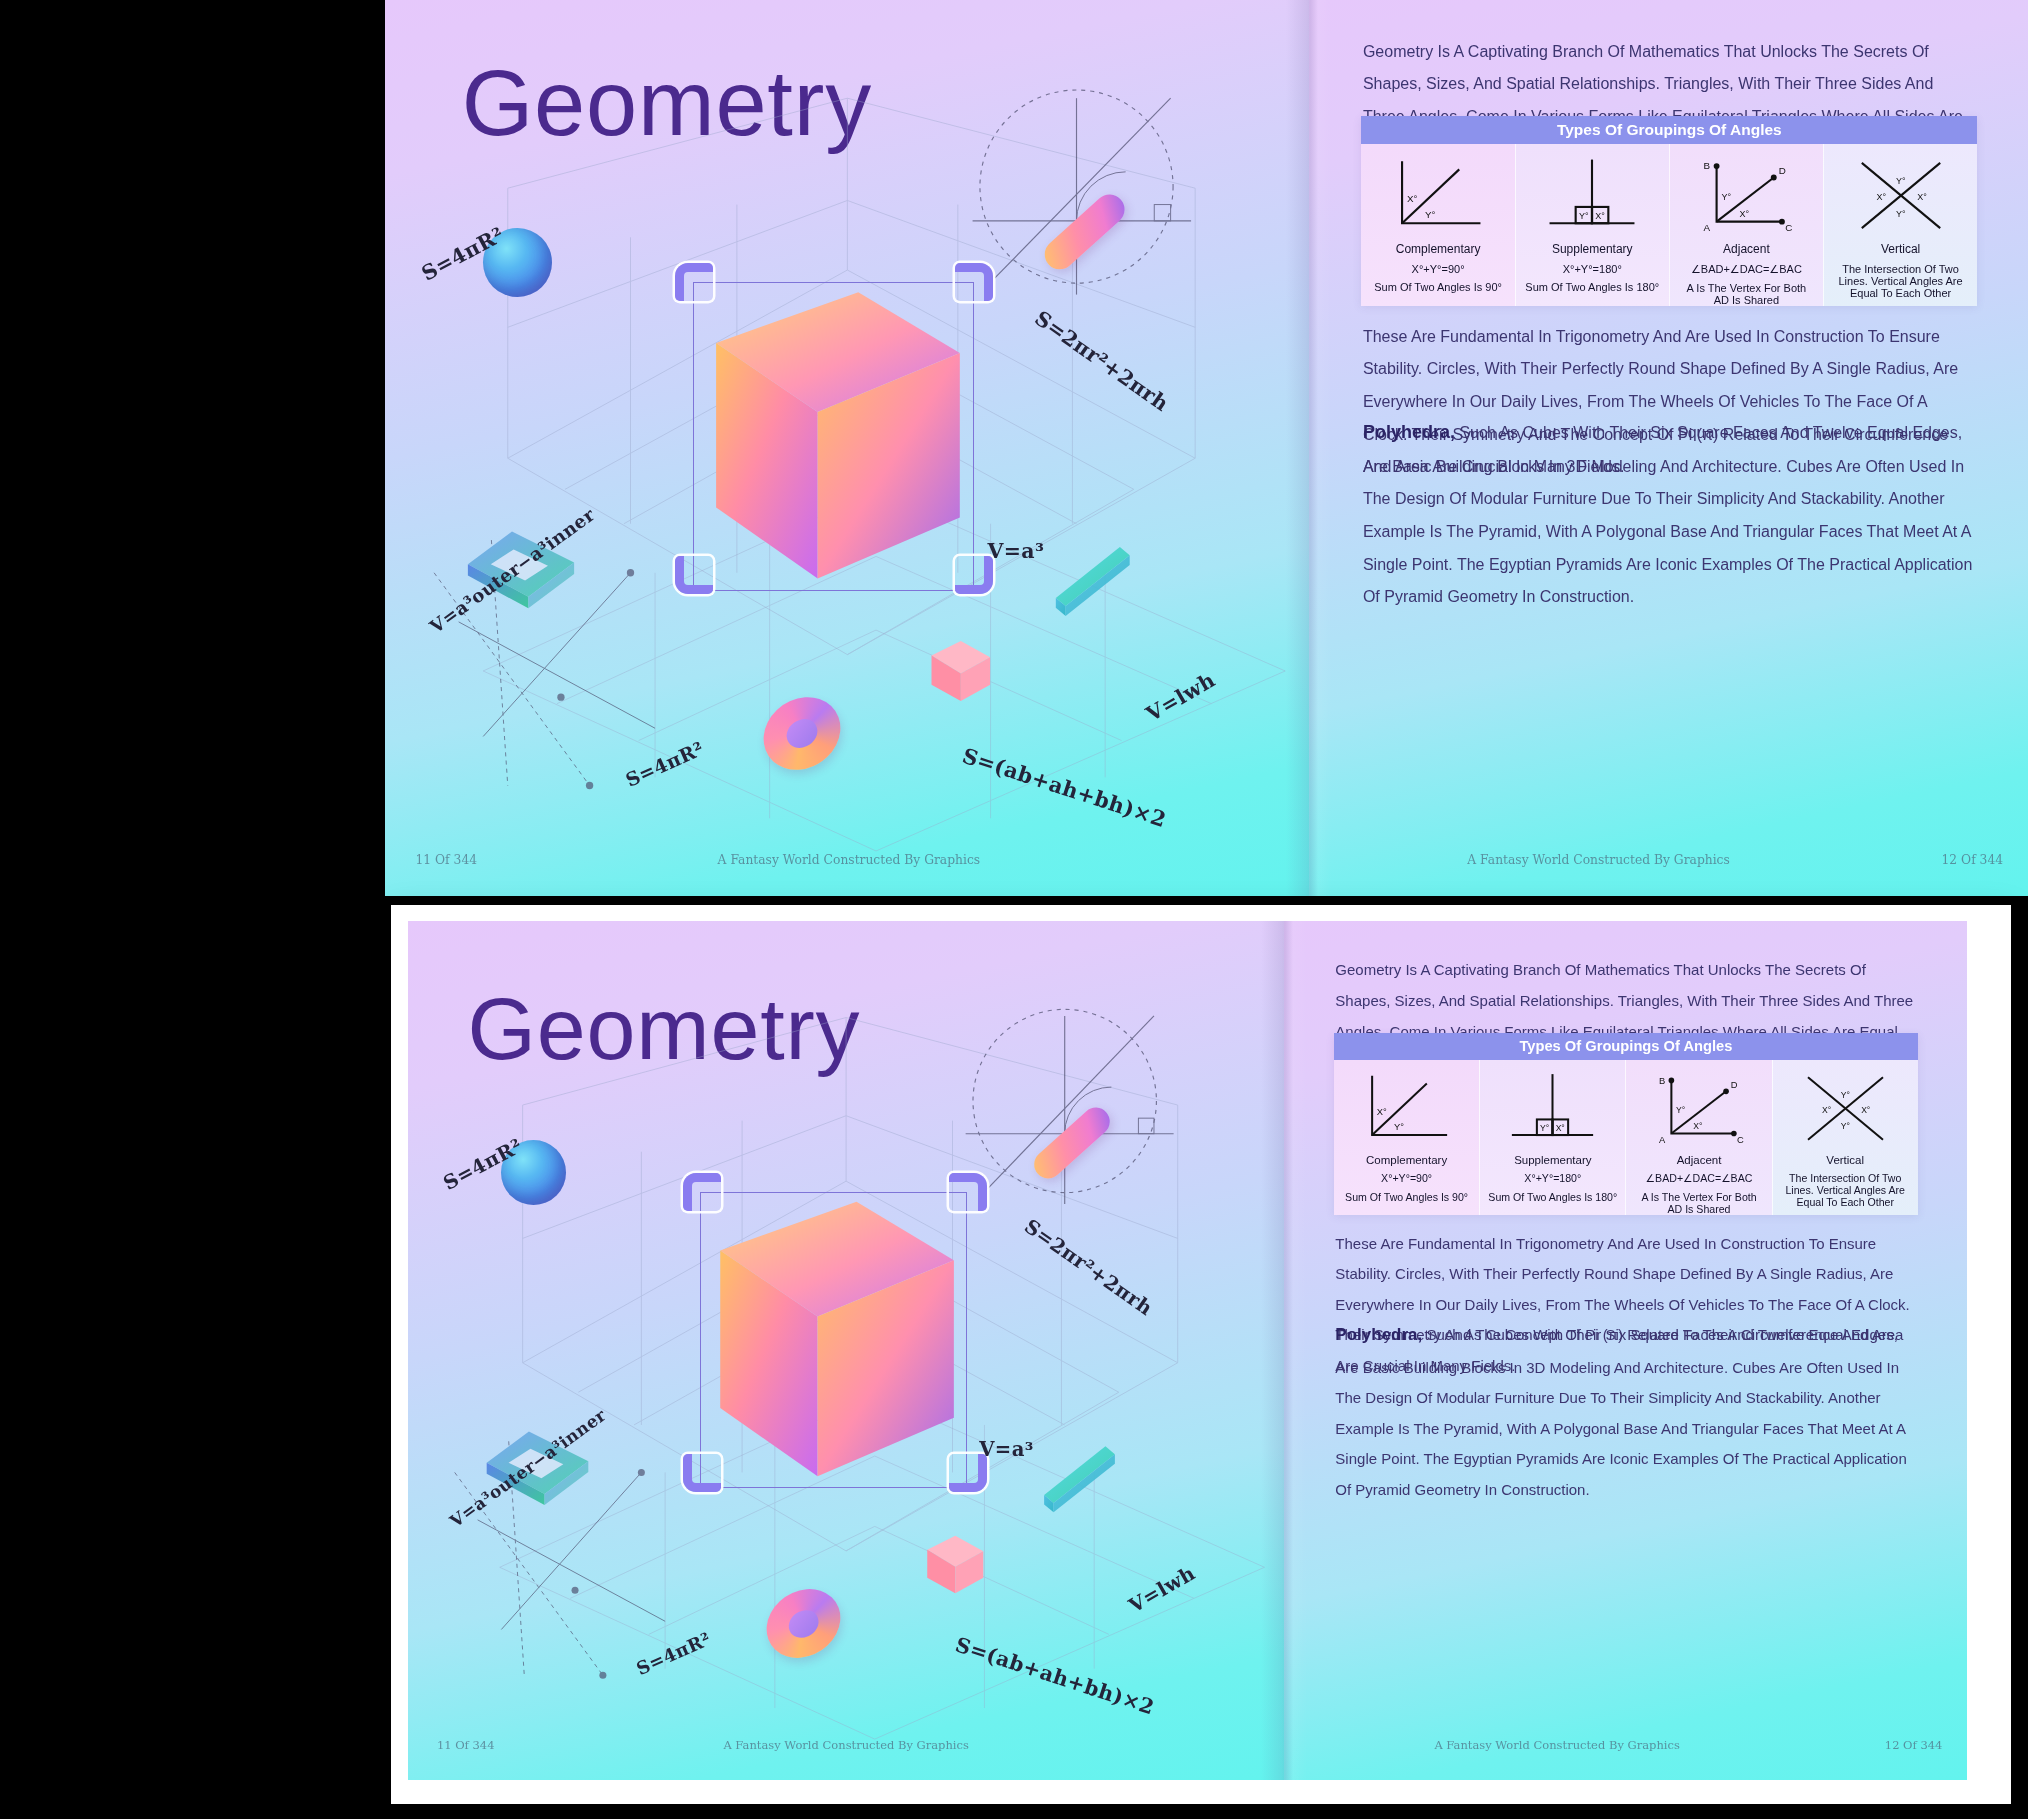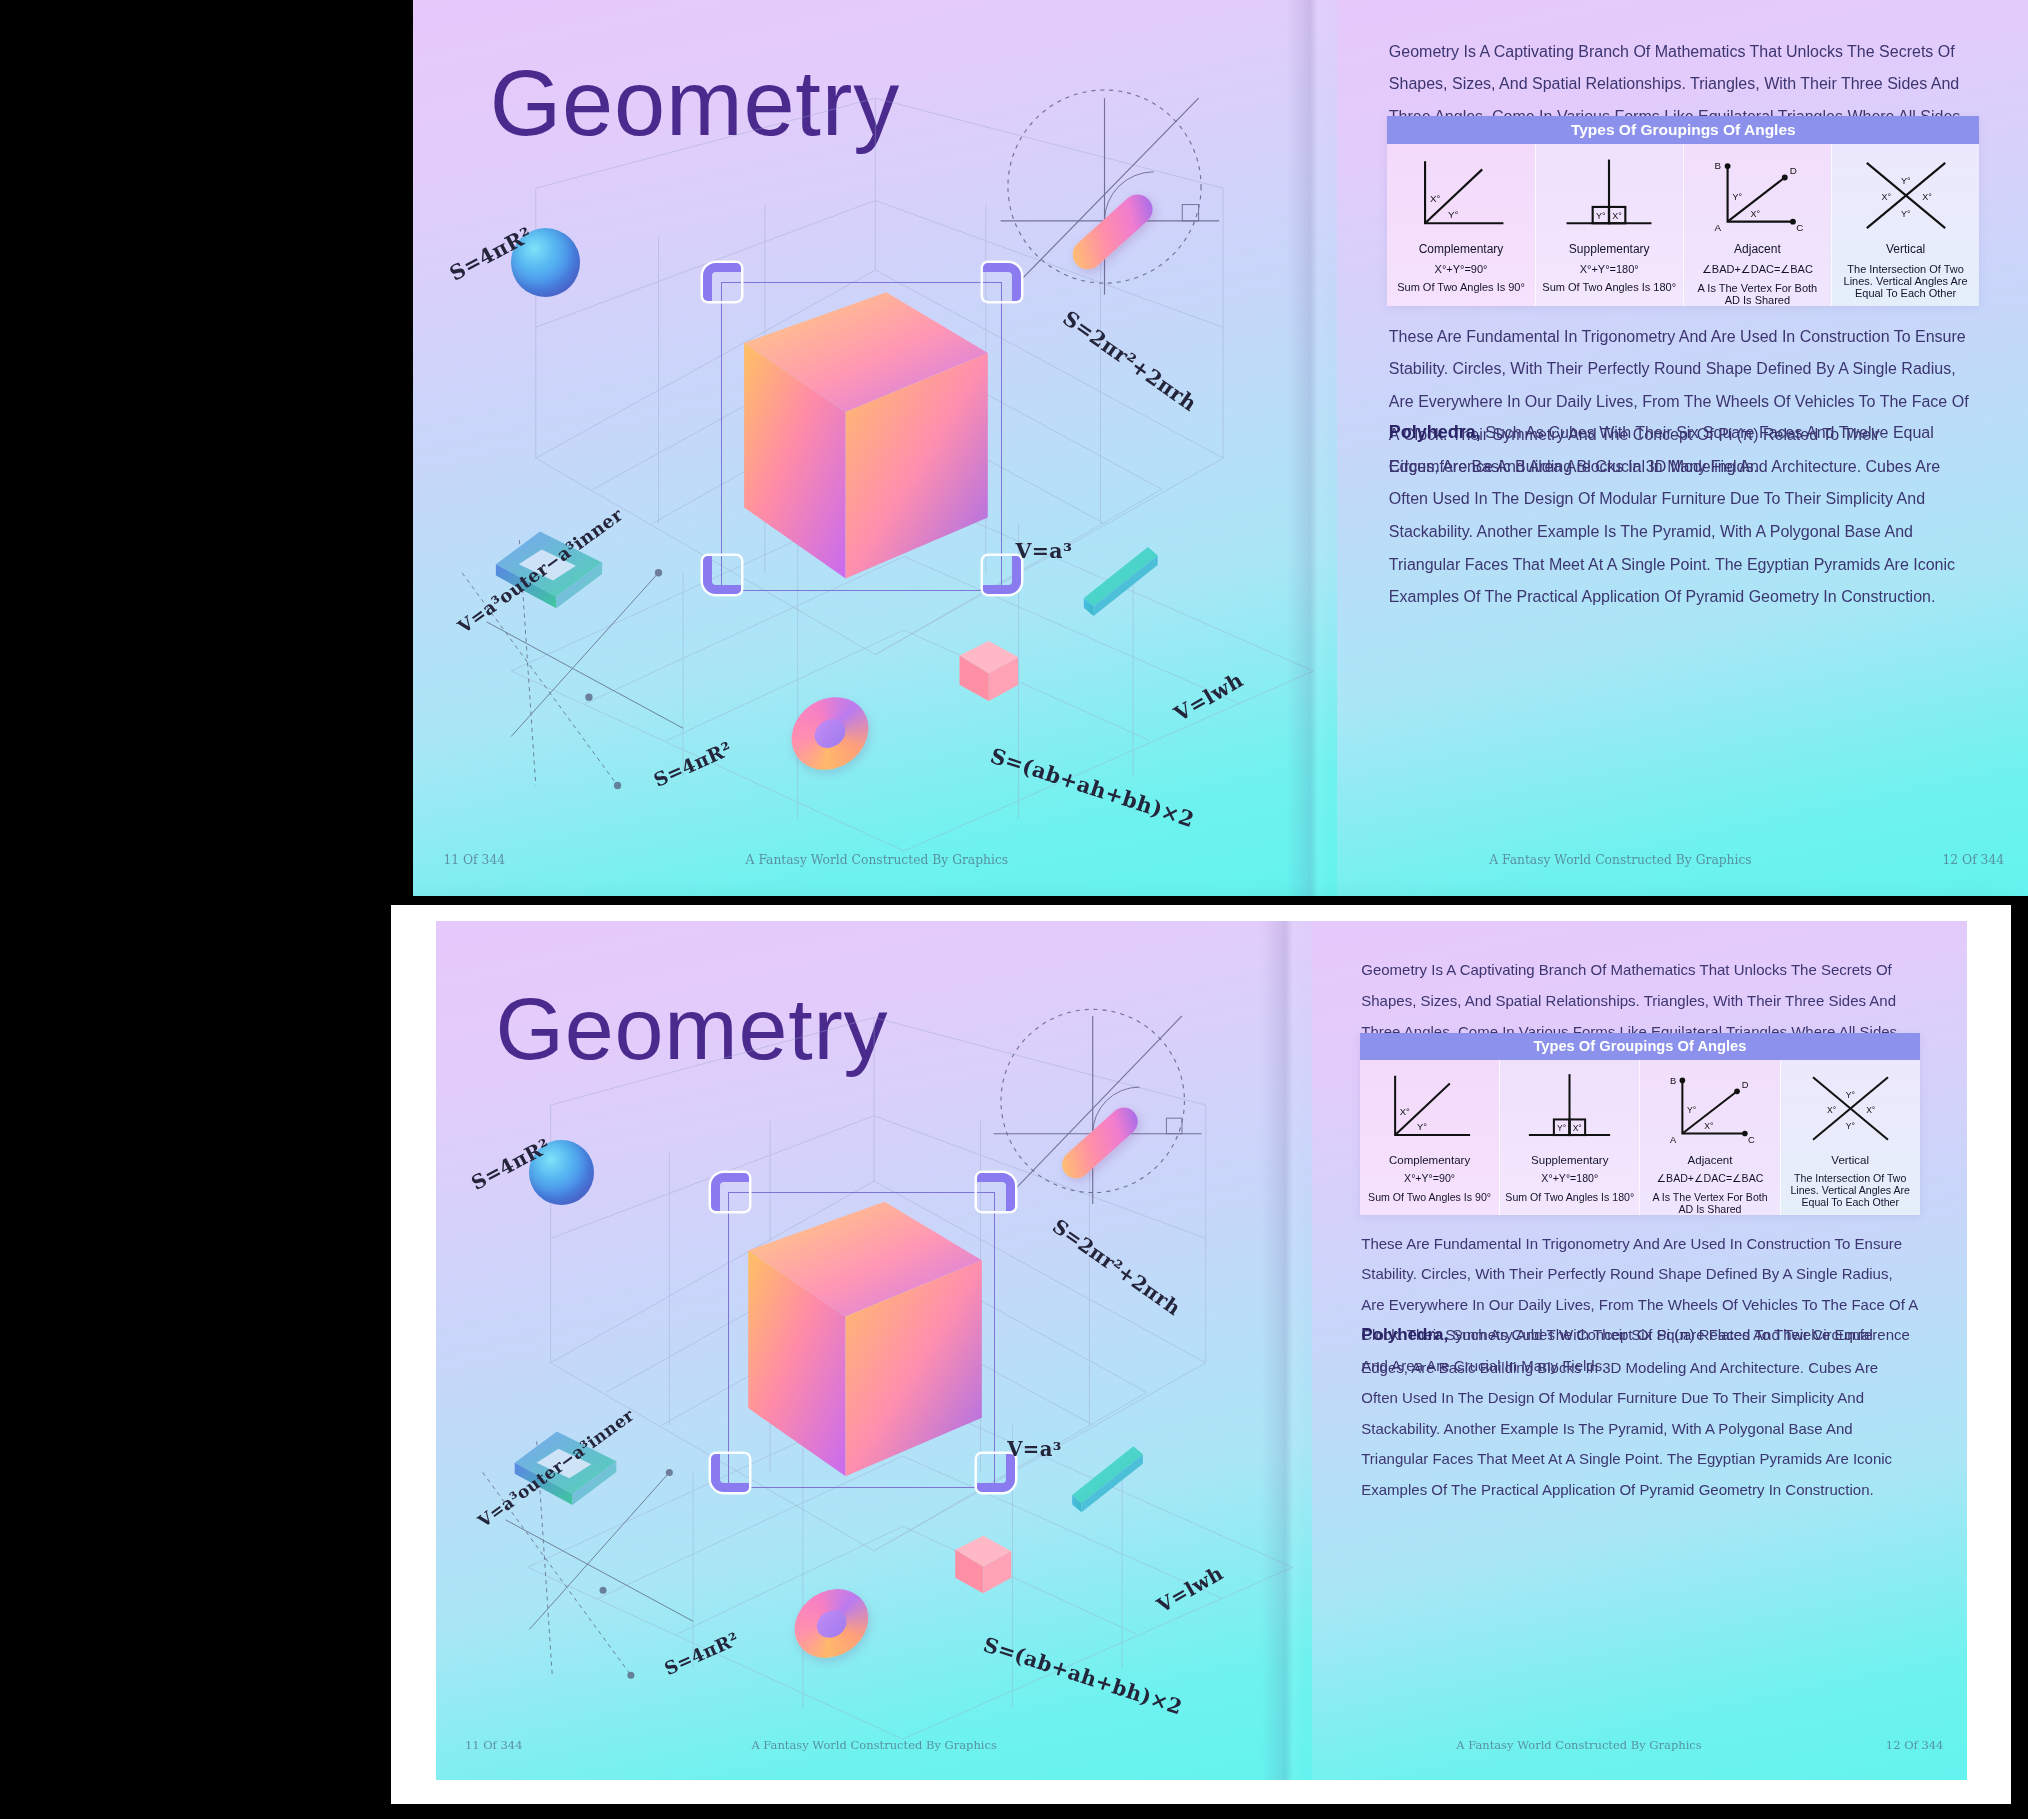--- a/index.html
+++ b/index.html
@@ -23,21 +23,21 @@
   .frame{
     position:absolute; background:#ffffff;
     box-shadow:0 8.2px 31px rgba(0,0,0,.22);
   }
 
   
   .spread{ position:absolute; display:flex; overflow:hidden; }
   .page{ position:relative; overflow:hidden;
          background:linear-gradient(168deg,#E6C8FB 0%, #E2CCFB 16%, #C8D6FA 42%,
                                     #A9E6F6 68%, #6FF2EF 88%, #63F3EE 100%); }
-  .page-left { flex:0 0 56.2%;margin-left:28px; }
+  .page-left { flex:0 0 56.2%; }
   .page-right{ flex:1 1 auto; }
   .spine{
     position:absolute; top:0; bottom:0; width:46px; left:56.2%;
     transform:translateX(-23px);
     background:linear-gradient(90deg, rgba(90,80,140,.00) 0%,
                                       rgba(90,80,140,.13) 45%,
                                       rgba(90,80,140,.16) 52%,
                                       rgba(255,255,255,.06) 70%,
                                       rgba(90,80,140,0) 100%);
     z-index:8; pointer-events:none;

